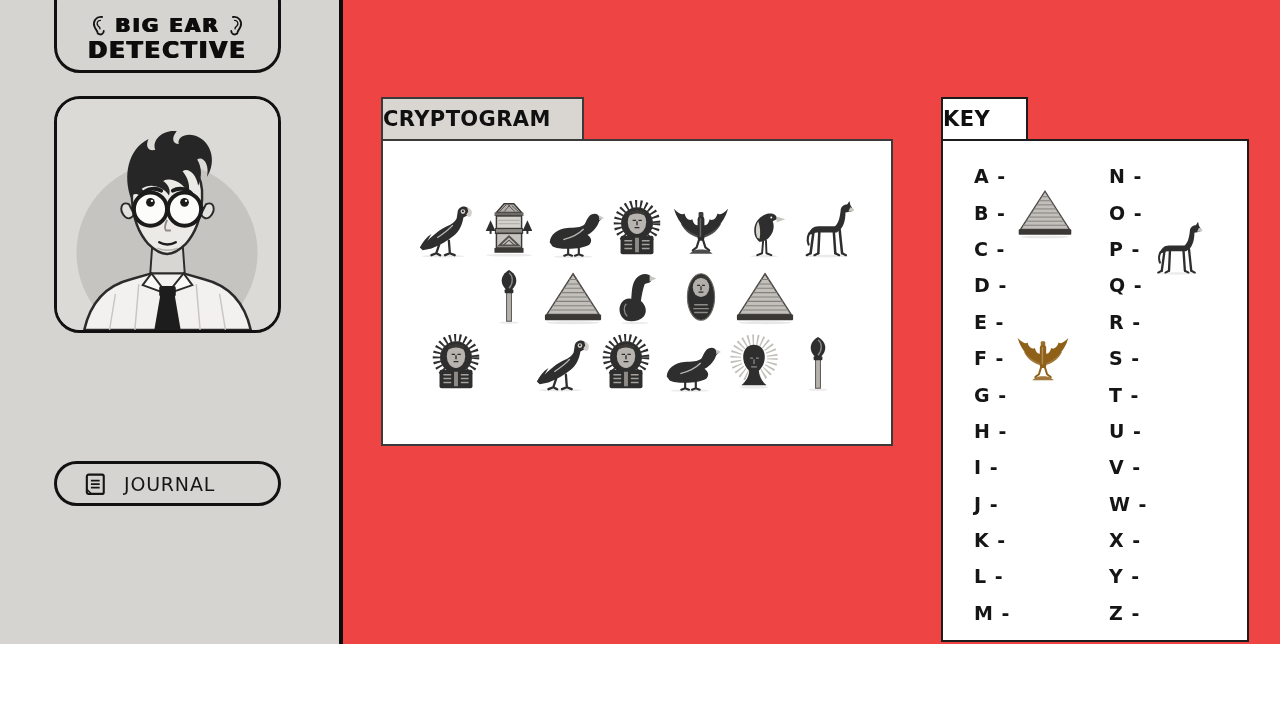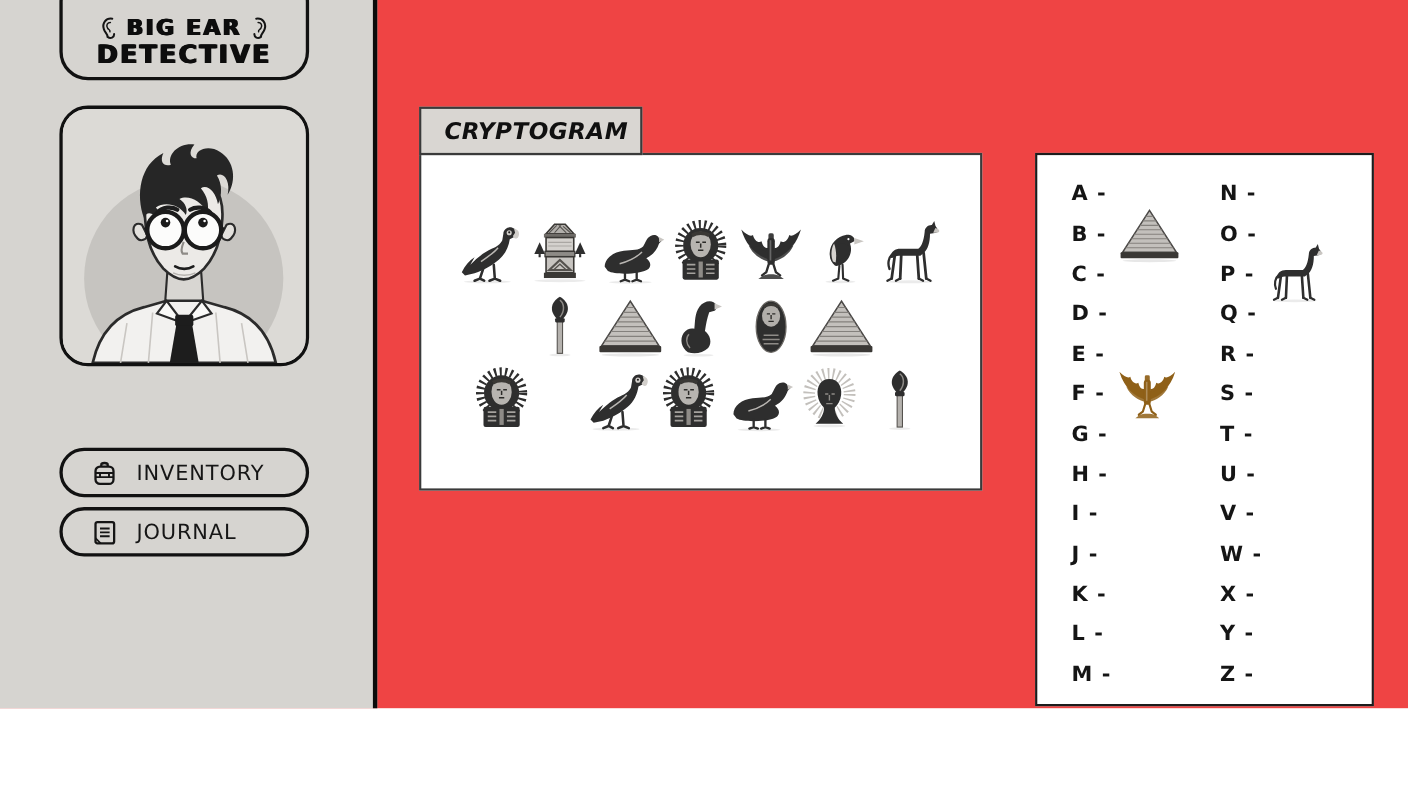--- a/index.html
+++ b/index.html
@@ -34,22 +34,22 @@
   #nav-map{top:351px;} #nav-inventory{top:407px;} #nav-journal{top:461px;}
 
   .circle-btn{position:absolute;top:665px;width:36px;height:36px;border:3.5px solid #111;
               border-radius:50%;background:transparent;display:flex;align-items:center;
               justify-content:center;font-weight:bold;font-size:17px;color:#111;
               box-sizing:border-box;cursor:pointer;line-height:1;}
   #btn-help{left:83px;} #btn-options{left:147px;} #btn-collapse{left:210px;font-size:19px;}
 
   
   .tab{position:absolute;display:flex;align-items:center;box-sizing:border-box;
-       font-style:italic;font-weight:bold;font-size:21px;color:#101010;letter-spacing:0.4px;
-       padding-left:21px;z-index:2;}
+       font-weight:bold;font-size:21px;color:#101010;letter-spacing:0.4px;
+       padding-left:0;z-index:2;}
   .tab-crypto{left:381px;top:97px;width:203px;height:44px;background:#d9d6d2;
               border:2.5px solid #3a3a3a;}
   .panel-crypto{position:absolute;left:381px;top:139px;width:512px;height:307px;
                 background:#ffffff;border:2px solid #3a3a3a;box-sizing:border-box;z-index:1;}
   .crypto-rows{position:absolute;inset:0;display:flex;flex-direction:column;
                align-items:center;padding-top:56px;gap:3px;}
   .crypto-row{display:flex;align-items:flex-end;gap:2px;height:64px;}
   svg.glyph{width:62px;height:62px;color:#2e2e2e;flex:none;overflow:visible;}
   svg.glyph.gold{color:#8f6018;}
   .word-space{width:40px;flex:none;}
@@ -273,26 +273,20 @@
         <circle cx="96" cy="106" r="4.5" fill="#1b1b1b"></circle>
           <circle cx="131" cy="106" r="4.5" fill="#1b1b1b"></circle>
         <circle cx="97.5" cy="104.5" r="1.2" fill="#ffffff"></circle>
           <circle cx="132.5" cy="104.5" r="1.2" fill="#ffffff"></circle>
         <path d="M113,124 C111,129 110,133 112,135 L117,135" stroke="#8e8b87" stroke-width="2" fill="none"></path>
         <path d="M105,147 C110,150 117,150 122,147" stroke="#1d1d1d" stroke-width="2.5" fill="none" stroke-linecap="round"></path>
         <path d="M103,153 C109,156 118,156 124,153" stroke="#b5b2ae" stroke-width="1.5" fill="none"></path>
       </svg>
     </div>
 
-    <div class="nav-btn" id="nav-inventory">
-      <svg class="nav-icon">
-          <use href="#i-backpack"></use>
-        </svg>
-      <span class="nav-label">INVENTORY</span>
-    </div>
     <div class="nav-btn" id="nav-journal">
       <svg class="nav-icon">
           <use href="#i-journal"></use>
         </svg>
       <span class="nav-label">JOURNAL</span>
     </div>
 
     <div class="circle-btn" id="btn-help">
       <span>?</span>
     </div>
@@ -366,20 +360,23 @@
           <svg class="glyph">
             <use href="#g-sunhead"></use>
           </svg>
           <svg class="glyph">
             <use href="#g-staff"></use>
           </svg>
         </div>
     </div>
   </div>
 
+  <div class="tab tab-key">
+    <span>KEY</span>
+  </div>
   <div class="panel-key">
     <div class="key-cols">
       <div class="key-col first">
           <div class="key-row">
             <span class="key-letter">A -</span>
             <span class="key-glyph"></span>
           </div>
           <div class="key-row">
             <span class="key-letter">B -</span>
             <span class="key-glyph">

